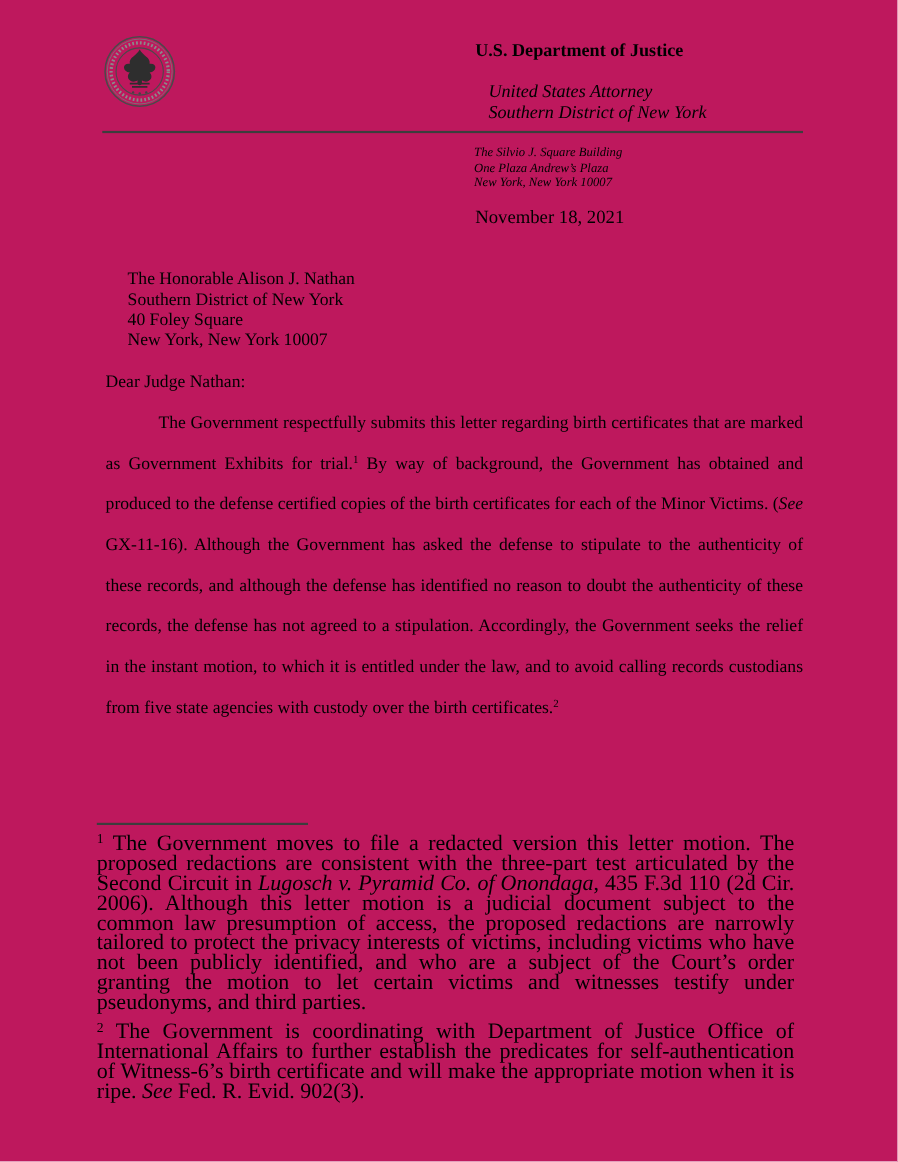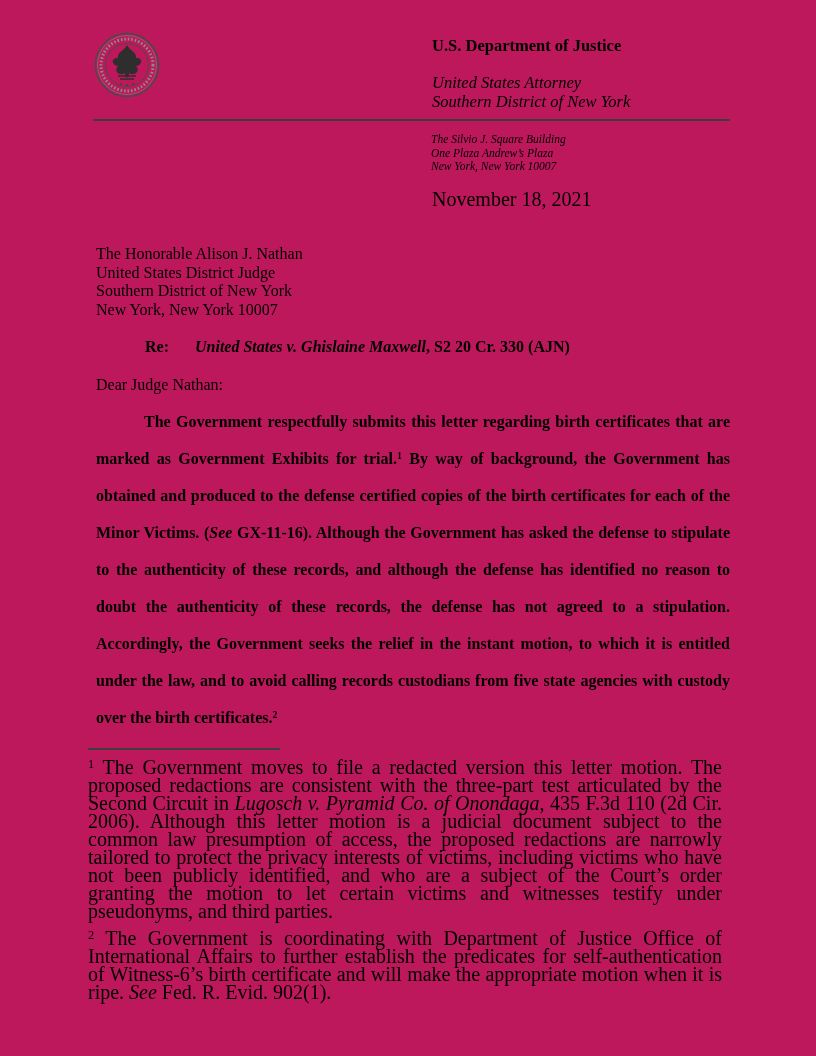--- a/index.html
+++ b/index.html
@@ -13,47 +13,46 @@
     font-size: 16px;
     overflow: hidden;
   }
   
   .seal { position: absolute; left: 94px; top: 32px; width: 66px; height: 66px; }
   .agency {
     position: absolute; left: 432px; top: 36px;
     font-weight: bold; font-size: 16.5px;
   }
   .office {
-    position: absolute; left: 432px; top: 73px;
+    position: absolute; left: 444px; top: 73px;
     font-style: italic; font-size: 16.5px; line-height: 19px;
   }
   .hrule {
     position: absolute; left: 93px; top: 119px;
     width: 637px; height: 2px; background: #3d3d3d;
   }
   .mollo {
     position: absolute; left: 431px; top: 133px;
     font-style: italic; font-size: 11.5px; line-height: 13.5px;
   }
-  .date { position: absolute; left: 432px; top: 188px; font-size: 20px; }
+  .date { position: absolute; left: 432px; top: 188px; font-size: 17px; }
 
   
   .letter { position: absolute; left: 96px; top: 227px; width: 634px; }
   .by-email { font-weight: bold; text-decoration: underline; }
-  .recipient { margin-top: 18px; line-height: 18.6px; }
+  .recipient { margin-top: 18px; line-height: 18.6px; margin-left: 20px; }
   .re-line { margin-top: 19px; margin-left: 49px; font-weight: bold; }
   .re-label { display: inline-block; width: 50px; }
   .re-case { font-style: italic; }
   .salutation { margin-top: 20px; }
   .body-para {
     margin-top: 9px;
     line-height: 37px;
     text-align: justify;
     text-indent: 48px;
-    font-weight: bold;
   }
   sup { font-size: 0.62em; line-height: 0; vertical-align: 0.5em; }
   i { font-style: italic; }
 
   
   .footnotes {
     position: absolute; left: 88px; top: 748px; width: 634px;
     font-size: 20px; line-height: 18px; text-align: justify;
   }
   .fn-sep { width: 192px; border-top: 2px solid #3d3d3d; }
@@ -92,33 +91,30 @@
     <div>New York, New York 10007</div>
   </div>
 
   <div class="date">November 18, 2021</div>
 
   <div class="letter">
 
 
     <div class="recipient">
       <div>The Honorable Alison J. Nathan</div>
-      <div>United States District Judge</div>
       <div>Southern District of New York</div>
+      <div>40 Foley Square</div>
       <div>New York, New York 10007</div>
     </div>
 
-    <div class="re-line">
-      <span class="re-label">Re:</span><span class="re-case">United States v. Ghislaine Maxwell</span><span>, S2 20 Cr. 330 (AJN)</span>
-    </div>
 
     <div class="salutation">Dear Judge Nathan:</div>
 
     <div class="body-para"><span>The Government respectfully submits this letter regarding birth certificates that are marked as Government Exhibits for trial.</span><sup>1</sup><span>  By way of background, the Government has obtained and produced to the defense certified copies of the birth certificates for each of the Minor Victims.  (</span><i>See</i><span> GX-11-16).  Although the Government has asked the defense to stipulate to the authenticity of these records, and although the defense has identified no reason to doubt the authenticity of these records, the defense has not agreed to a stipulation.  Accordingly, the Government seeks the relief in the instant motion, to which it is entitled under the law, and to avoid calling records custodians from five state agencies with custody over the birth certificates.</span><sup>2</sup></div>
   </div>
 
   <div class="footnotes">
     <div class="fn-sep"></div>
     <div class="fn"><sup>1</sup><span> The Government moves to file a redacted version this letter motion.  The proposed redactions are consistent with the three-part test articulated by the Second Circuit in </span><i>Lugosch v. Pyramid Co. of Onondaga</i><span>, 435 F.3d 110 (2d Cir. 2006).  Although this letter motion is a judicial document subject to the common law presumption of access, the proposed redactions are narrowly tailored to protect the privacy interests of victims, including victims who have not been publicly identified, and who are a subject of the Court’s order granting the motion to let certain victims and witnesses testify under pseudonyms, and third parties.</span></div>
-    <div class="fn"><sup>2</sup><span> The Government is coordinating with Department of Justice Office of International Affairs to further establish the predicates for self-authentication of Witness-6’s birth certificate and will make the appropriate motion when it is ripe.  </span><i>See</i><span> Fed. R. Evid. 902(1).</span></div>
+    <div class="fn"><sup>2</sup><span> The Government is coordinating with Department of Justice Office of International Affairs to further establish the predicates for self-authentication of Witness-6’s birth certificate and will make the appropriate motion when it is ripe.  </span><i>See</i><span> Fed. R. Evid. 902(3).</span></div>
   </div>
 
 </div>
 
 </body></html>

